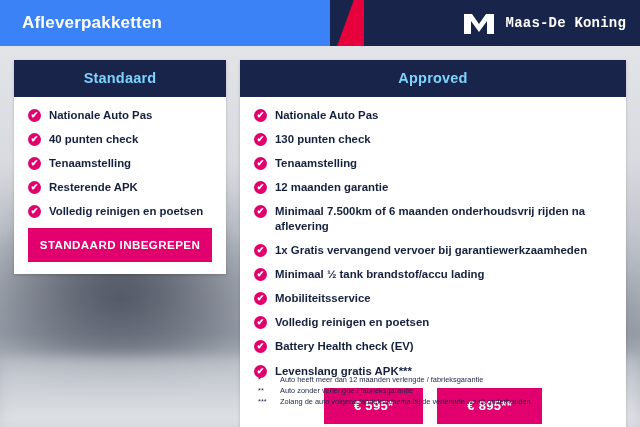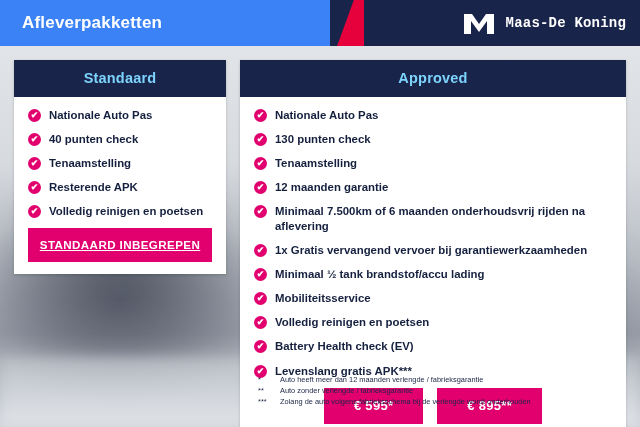--- a/index.html
+++ b/index.html
@@ -135,21 +135,20 @@
     background: #e2006e;
     color: #ffffff;
     border: none;
     font-family: inherit;
     font-size: 11.6px;
     font-weight: bold;
     letter-spacing: 0.4px;
     padding: 10px 4px 11px;
     text-align: center;
     cursor: pointer;
-    text-decoration: underline;
   }
 
   .price-row {
     display: flex;
     gap: 14px;
     justify-content: center;
     margin-top: 8px;
     margin-bottom: 14px;
   }
   .price-btn {

